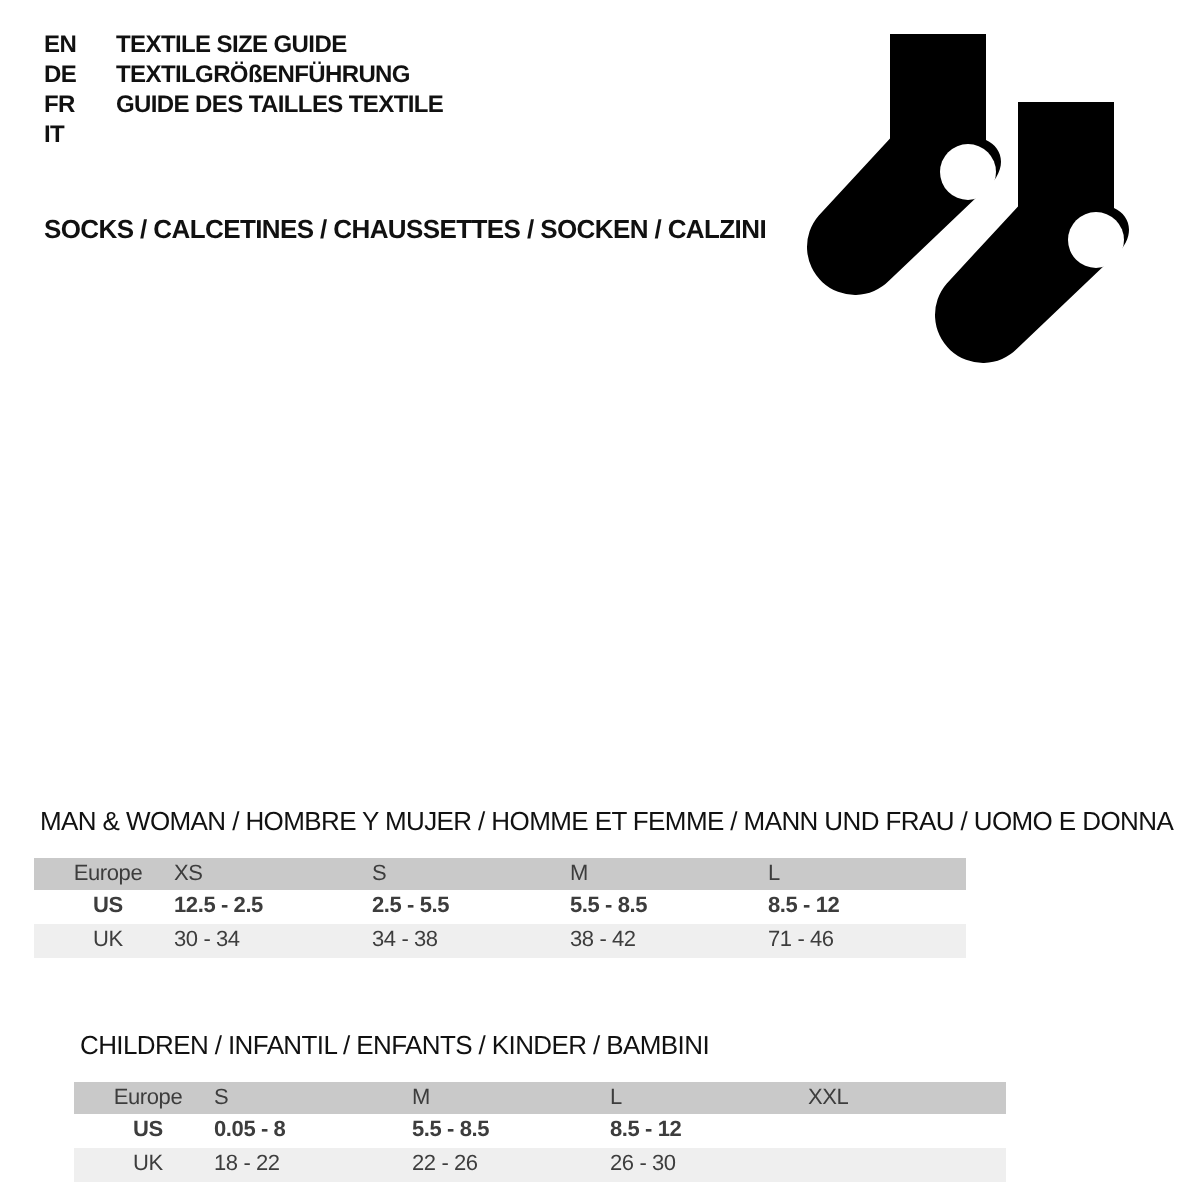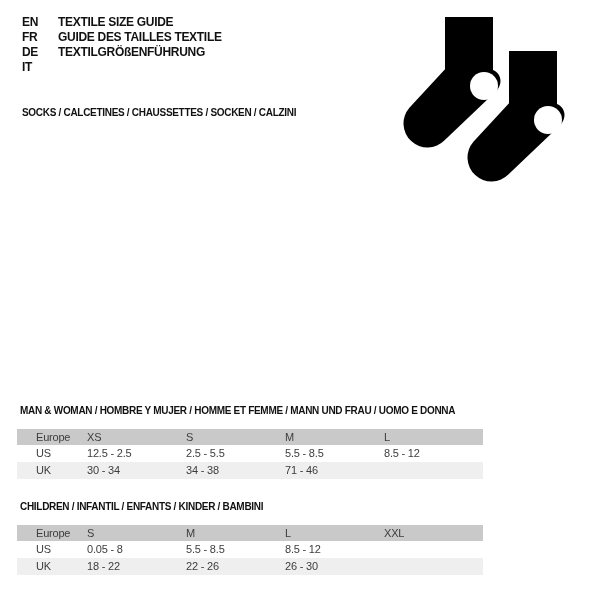--- a/index.html
+++ b/index.html
@@ -6,57 +6,57 @@
   .canvas{
     position:relative;width:596px;height:600px;background:var(--background,#fff);
     font-family:"Liberation Sans",sans-serif;overflow:hidden;
   }
   
   .langs{position:absolute;top:15px;left:22px;}
   .lang-row{display:flex;line-height:15px;font-size:12px;font-weight:700;
     color:var(--heading-text,#111);letter-spacing:-0.3px;white-space:nowrap;}
   .lang-code{width:36px;flex:0 0 36px;}
   
-  .category{position:absolute;top:107px;left:22px;font-size:10px;font-weight:700;
+  .category{position:absolute;top:107px;left:22px;font-size:13px;font-weight:700;
     color:var(--heading-text,#111);letter-spacing:-0.3px;white-space:nowrap;}
   
   .socks-svg{position:absolute;left:400px;top:12px;}
   .socks-svg .sock-fill{fill:var(--icon,#000);}
   .socks-svg .heel-cut{fill:var(--background,#fff);}
   
   .size-table{position:absolute;left:17px;width:466px;}
   .size-table.adult{top:404px;}
-  .size-table.children{top:500px;}
-  .t-title{font-size:10px;font-weight:700;color:var(--heading-text,#111);
+  .size-table.children{top:516px;margin-left:20px;}
+  .t-title{font-size:13px;font-weight:400;color:var(--heading-text,#111);
     letter-spacing:-0.3px;line-height:13px;margin-bottom:12px;padding-left:3px;white-space:nowrap;}
   .tr{display:grid;grid-template-columns:70px 99px 99px 99px 99px;
     font-size:11px;color:var(--table-text,#3d3d3d);letter-spacing:-0.2px;}
   .tr.head{background:var(--table-header-bg,#c9c9c9);height:16px;line-height:16px;}
-  .tr.r-odd{background:var(--background,#fff);height:17px;line-height:17px;}
+  .tr.r-odd{background:var(--background,#fff);height:17px;line-height:17px;font-weight:bold;}
   .tr.r-even{background:var(--table-alt-row-bg,#efefef);height:17px;line-height:17px;}
   .td{overflow:hidden;}
-  .td.first{text-align:left;padding-left:19px;}
+  .td.first{text-align:center;padding-left:4px;}
 </style>
 </head>
 <body>
 
 <div class="canvas">
 
   <div class="langs">
     <div class="lang-row">
       <span class="lang-code">EN</span>
       <span class="lang-label">TEXTILE SIZE GUIDE</span>
     </div>
     <div class="lang-row">
+      <span class="lang-code">DE</span>
+      <span class="lang-label">TEXTILGRÖßENFÜHRUNG</span>
+    </div>
+    <div class="lang-row">
       <span class="lang-code">FR</span>
       <span class="lang-label">GUIDE DES TAILLES TEXTILE</span>
-    </div>
-    <div class="lang-row">
-      <span class="lang-code">DE</span>
-      <span class="lang-label">TEXTILGRÖßENFÜHRUNG</span>
     </div>
     <div class="lang-row">
       <span class="lang-code">IT</span>
     </div>
   </div>
 
   <div class="category">SOCKS / CALCETINES / CHAUSSETTES / SOCKEN / CALZINI</div>
 
   <svg class="socks-svg" width="175" height="172" viewBox="0 0 175 172" aria-hidden="true">
     <defs>
@@ -83,20 +83,21 @@
         <div class="td first">US</div>
         <div class="td">12.5 - 2.5</div>
         <div class="td">2.5 - 5.5</div>
         <div class="td">5.5 - 8.5</div>
         <div class="td">8.5 - 12</div>
       </div>
       <div class="tr r-even">
         <div class="td first">UK</div>
         <div class="td">30 - 34</div>
         <div class="td">34 - 38</div>
+        <div class="td">38 - 42</div>
         <div class="td">71 - 46</div>
       </div>
     </div>
   </div>
 
   <div class="size-table children">
     <div class="t-title">CHILDREN / INFANTIL / ENFANTS / KINDER / BAMBINI</div>
     <div class="t-grid">
       <div class="tr head">
         <div class="td first">Europe</div>

